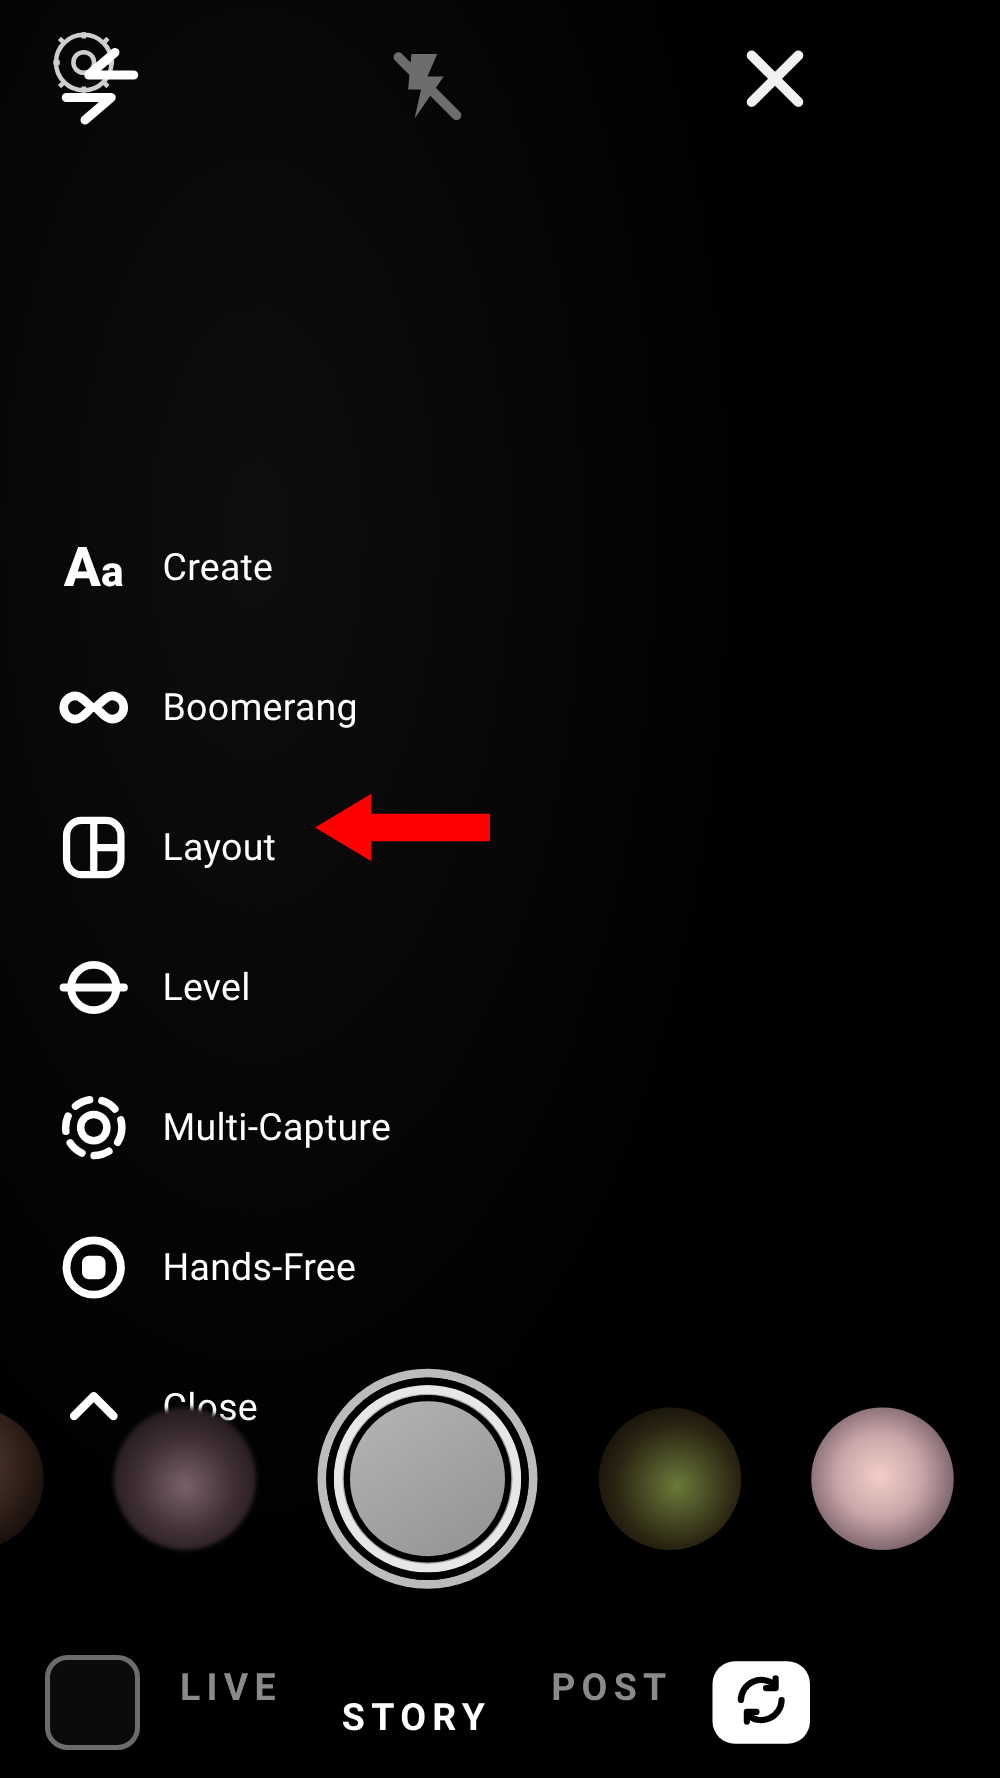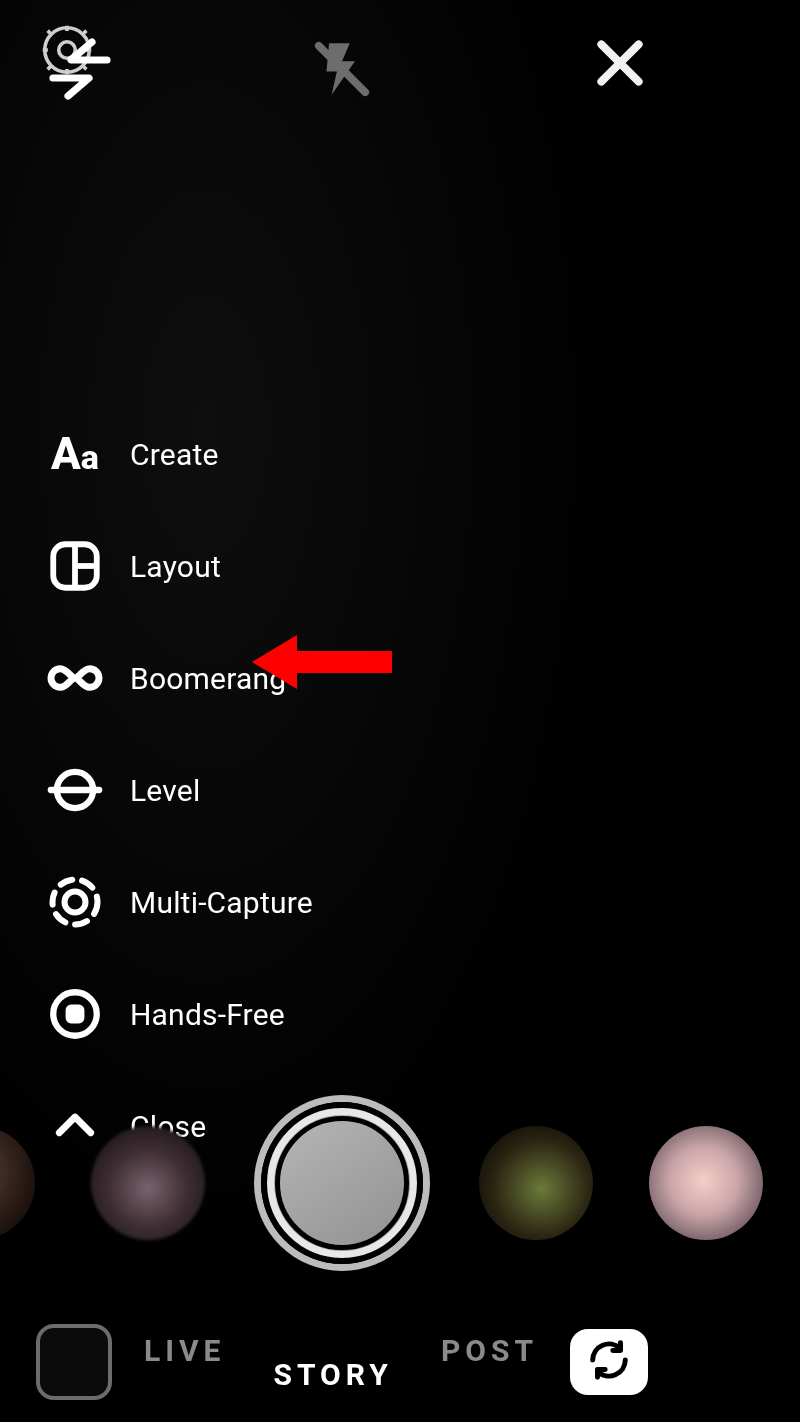--- a/index.html
+++ b/index.html
@@ -77,36 +77,36 @@
 
     <div class="tool">
       <span class="icon">
         <span class="aa">A<span class="small">a</span></span>
       </span>
       <span class="lbl">Create</span>
     </div>
 
     <div class="tool">
       <span class="icon">
+        <svg width="64" height="64" viewBox="0 0 24 24" fill="none" stroke="#fff" stroke-width="2.6" stroke-linecap="round">
+          <path d="M6.5 8.5a3.5 3.5 0 1 0 0 7c2.5 0 4-3.5 5.5-3.5s3 3.5 5.5 3.5a3.5 3.5 0 1 0 0-7c-2.5 0-4 3.5-5.5 3.5S9 8.5 6.5 8.5Z"></path>
+        </svg>
+      </span>
+      <span class="lbl">Boomerang</span>
+    </div>
+
+    <div class="tool">
+      <span class="icon">
         <svg width="58" height="58" viewBox="0 0 24 24" fill="none" stroke="#fff" stroke-width="2.4" stroke-linejoin="round">
           <rect x="3" y="3" width="18" height="18" rx="5"></rect>
           <line x1="12" y1="3" x2="12" y2="21"></line>
           <line x1="12" y1="12" x2="21" y2="12"></line>
         </svg>
       </span>
       <span class="lbl">Layout</span>
-    </div>
-
-    <div class="tool">
-      <span class="icon">
-        <svg width="64" height="64" viewBox="0 0 24 24" fill="none" stroke="#fff" stroke-width="2.6" stroke-linecap="round">
-          <path d="M6.5 8.5a3.5 3.5 0 1 0 0 7c2.5 0 4-3.5 5.5-3.5s3 3.5 5.5 3.5a3.5 3.5 0 1 0 0-7c-2.5 0-4 3.5-5.5 3.5S9 8.5 6.5 8.5Z"></path>
-        </svg>
-      </span>
-      <span class="lbl">Boomerang</span>
     </div>
 
     <div class="tool">
       <span class="icon">
         <svg width="58" height="58" viewBox="0 0 24 24" fill="none" stroke="#fff" stroke-width="2.6" stroke-linecap="round">
           <circle cx="12" cy="12" r="7.5"></circle>
           <line x1="2" y1="12" x2="22" y2="12"></line>
         </svg>
       </span>
       <span class="lbl">Level</span>

